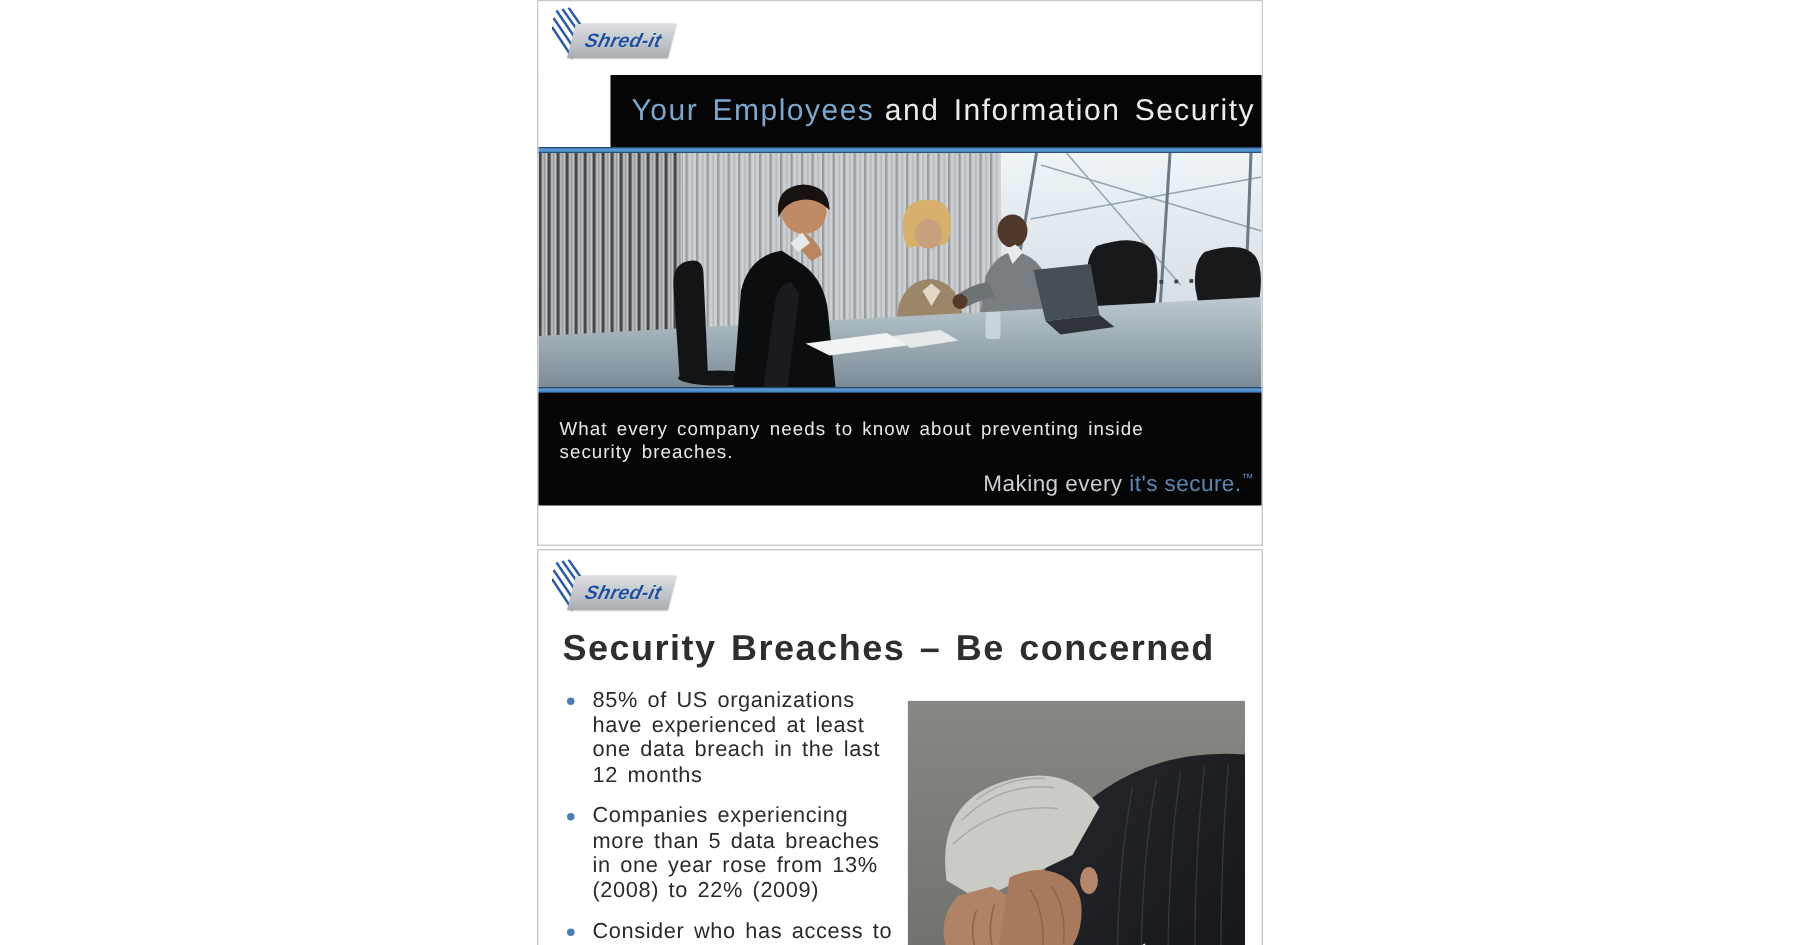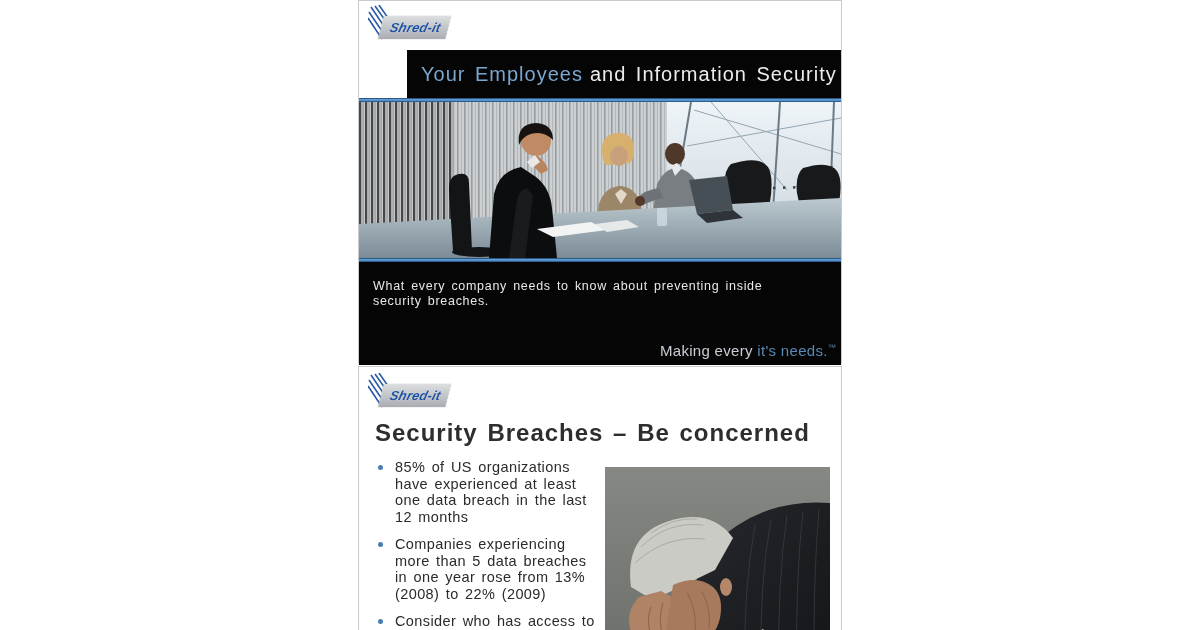--- a/index.html
+++ b/index.html
@@ -25,21 +25,21 @@
   .s1-header { height:49px; position:relative; background:#fff; }
   .s1-titlebar { height:48px; background:#050505; display:flex; align-items:center;
                  padding-left:14px;margin-left:48px; }
   .s1-title { font-size:20px; letter-spacing:1px; word-spacing:3px; white-space:nowrap; }
   .s1-title .hl { color:#7ba7cf; }
   .s1-title .rest { color:#ececec; margin-left:0.35em; }
   .divider { height:4px; background:linear-gradient(#17314a,#5e9cd8 35%,#4688c6 75%,#1c3document5a);
              background:linear-gradient(#17314a,#5e9cd8 35%,#4688c6 75%,#1c355a); }
   .s1-photo { height:156px; overflow:hidden; background:#cfd8de; }
   .s1-photo svg { display:block; }
-  .s1-black { height:103px; background:#050505; position:relative; }
+  .s1-black { height:75px; background:#050505; position:relative; }
   .s1-body { position:absolute; left:14px; top:17px; width:442px; color:#e8e8e8;
              font-size:12.5px; line-height:15px; letter-spacing:0.7px; word-spacing:2px; }
   .s1-tagline { position:absolute; right:5px; bottom:6px; font-size:15px;
                 letter-spacing:0.3px; white-space:nowrap; }
   .s1-tagline .tg-gray { color:#c9ced4; }
   .s1-tagline .tg-blue { color:#5b87b5; margin-left:0.3em; }
   .s1-tagline .tg-tm { color:#5b87b5; font-size:8px; vertical-align:super; }
 
   
   .s2-logo { left:9px; top:8px; }
@@ -161,21 +161,21 @@
         <polygon points="236,122 268,118 280,125 248,130" fill="#e6e9e9"></polygon>
         <rect x="298" y="106" width="10" height="18" rx="2" fill="#ccd9e0" opacity="0.85"></rect>
       </svg>
     </div>
 
     <div class="divider"></div>
 
     <div class="s1-black">
       <div class="s1-body">What every company needs to know about preventing inside security breaches.</div>
       <div class="s1-tagline">
-        <span class="tg-gray">Making every</span><span class="tg-blue">it's needs.</span><span class="tg-tm">™</span>
+        <span class="tg-gray">Making every</span><span class="tg-blue">it's secure.</span><span class="tg-tm">™</span>
       </div>
     </div>
   </div>
 
   <div class="slide slide2">
 
     <div class="logo s2-logo">
       <svg class="logo-lines" width="36" height="38" viewBox="0 0 36 38">
         <g stroke="#2a5ba8" stroke-width="1.6" fill="none">
           <line x1="3" y1="2" x2="22" y2="30"></line>

